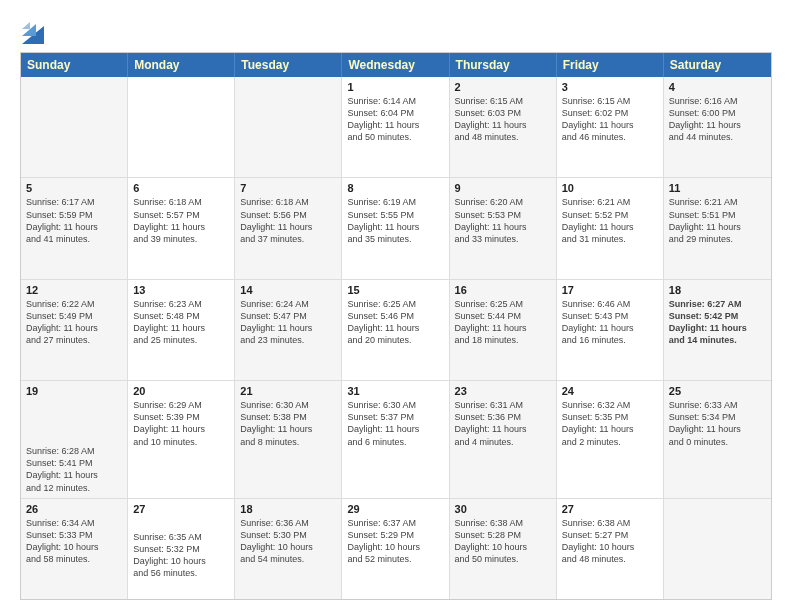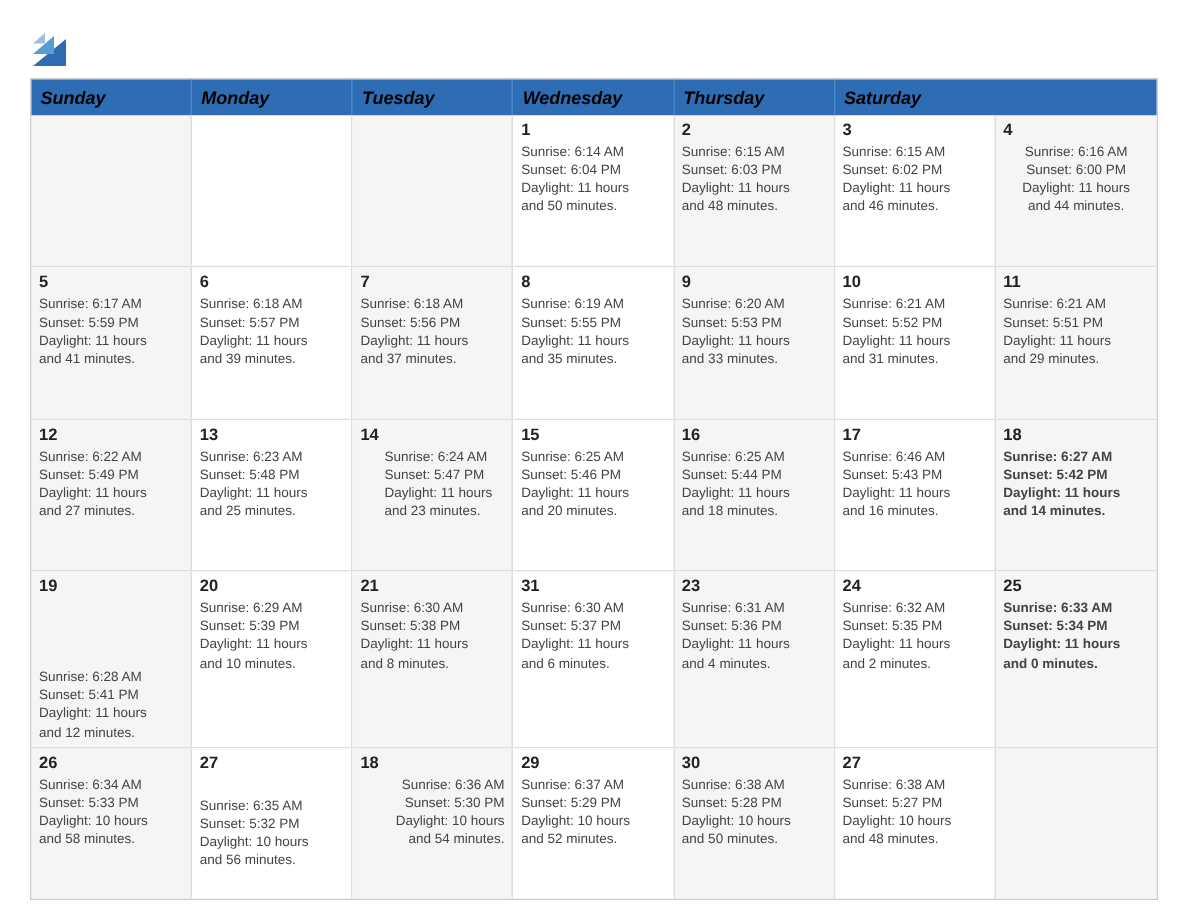--- a/index.html
+++ b/index.html
@@ -59,27 +59,26 @@
       display: flex;
       flex-direction: column;
       border: 1px solid #ccc;
     }
     .cal-header-row {
       display: grid;
       grid-template-columns: repeat(7, 1fr);
       background-color: #2e6db4;
     }
     .cal-header-cell {
-      color: #000000;
+      color: #fef9c3;
       font-size: 12px;
       font-weight: bold;
       padding: 5px 6px;
       text-align: left;
       border-right: 1px solid #4a85c8;
-      font-style: italic;
     }
     .cal-header-cell:last-child { border-right: none; }
     .cal-body {
       flex: 1;
       display: flex;
       flex-direction: column;
     }
     .cal-row {
       display: grid;
       grid-template-columns: repeat(7, 1fr);
@@ -134,20 +133,21 @@
     </div>
   </div>
 
   <div class="calendar">
     <div class="cal-header-row" id="cal-header">
         <div class="cal-header-cell">Sunday</div>
         <div class="cal-header-cell">Monday</div>
         <div class="cal-header-cell">Tuesday</div>
         <div class="cal-header-cell">Wednesday</div>
         <div class="cal-header-cell">Thursday</div>
+        <div class="cal-header-cell">Friday</div>
         <div class="cal-header-cell">Saturday</div>
       </div>
     <div class="cal-body" id="cal-body">
         <div class="cal-row">
           <div class="cal-cell shaded"></div>
           <div class="cal-cell"></div>
           <div class="cal-cell shaded"></div>
           <div class="cal-cell">
             <div class="day-num">1</div>
             <div class="cell-text" style="white-space: pre-line;">Sunrise: 6:14 AM
@@ -164,21 +164,21 @@
           </div>
           <div class="cal-cell">
             <div class="day-num">3</div>
             <div class="cell-text" style="white-space: pre-line;">Sunrise: 6:15 AM
 Sunset: 6:02 PM
 Daylight: 11 hours
 and 46 minutes.</div>
           </div>
           <div class="cal-cell shaded">
             <div class="day-num">4</div>
-            <div class="cell-text" style="white-space: pre-line; text-align: center;">Sunrise: 6:16 AM
+            <div class="cell-text" style="white-space: pre-line;">Sunrise: 6:16 AM
 Sunset: 6:00 PM
 Daylight: 11 hours
 and 44 minutes.</div>
           </div>
         </div>
         <div class="cal-row">
           <div class="cal-cell shaded">
             <div class="day-num">5</div>
             <div class="cell-text" style="white-space: pre-line;">Sunrise: 6:17 AM
 Sunset: 5:59 PM
@@ -238,21 +238,21 @@
           </div>
           <div class="cal-cell">
             <div class="day-num">13</div>
             <div class="cell-text" style="white-space: pre-line;">Sunrise: 6:23 AM
 Sunset: 5:48 PM
 Daylight: 11 hours
 and 25 minutes.</div>
           </div>
           <div class="cal-cell shaded">
             <div class="day-num">14</div>
-            <div class="cell-text" style="white-space: pre-line; margin-left: 16px;">Sunrise: 6:24 AM
+            <div class="cell-text" style="white-space: pre-line;">Sunrise: 6:24 AM
 Sunset: 5:47 PM
 Daylight: 11 hours
 and 23 minutes.</div>
           </div>
           <div class="cal-cell">
             <div class="day-num">15</div>
             <div class="cell-text" style="white-space: pre-line;">Sunrise: 6:25 AM
 Sunset: 5:46 PM
 Daylight: 11 hours
 and 20 minutes.</div>
@@ -317,21 +317,21 @@
           </div>
           <div class="cal-cell">
             <div class="day-num">24</div>
             <div class="cell-text" style="white-space: pre-line;">Sunrise: 6:32 AM
 Sunset: 5:35 PM
 Daylight: 11 hours
 and 2 minutes.</div>
           </div>
           <div class="cal-cell shaded">
             <div class="day-num">25</div>
-            <div class="cell-text" style="white-space: pre-line; font-weight: bold;">Sunrise: 6:33 AM
+            <div class="cell-text" style="white-space: pre-line;">Sunrise: 6:33 AM
 Sunset: 5:34 PM
 Daylight: 11 hours
 and 0 minutes.</div>
           </div>
         </div>
         <div class="cal-row">
           <div class="cal-cell shaded">
             <div class="day-num">26</div>
             <div class="cell-text" style="white-space: pre-line;">Sunrise: 6:34 AM
 Sunset: 5:33 PM
@@ -340,21 +340,21 @@
           </div>
           <div class="cal-cell">
             <div class="day-num">27</div>
             <div class="cell-text" style="white-space: pre-line; margin-top: 16px;">Sunrise: 6:35 AM
 Sunset: 5:32 PM
 Daylight: 10 hours
 and 56 minutes.</div>
           </div>
           <div class="cal-cell shaded">
             <div class="day-num">18</div>
-            <div class="cell-text" style="white-space: pre-line; text-align: right;">Sunrise: 6:36 AM
+            <div class="cell-text" style="white-space: pre-line;">Sunrise: 6:36 AM
 Sunset: 5:30 PM
 Daylight: 10 hours
 and 54 minutes.</div>
           </div>
           <div class="cal-cell">
             <div class="day-num">29</div>
             <div class="cell-text" style="white-space: pre-line;">Sunrise: 6:37 AM
 Sunset: 5:29 PM
 Daylight: 10 hours
 and 52 minutes.</div>

